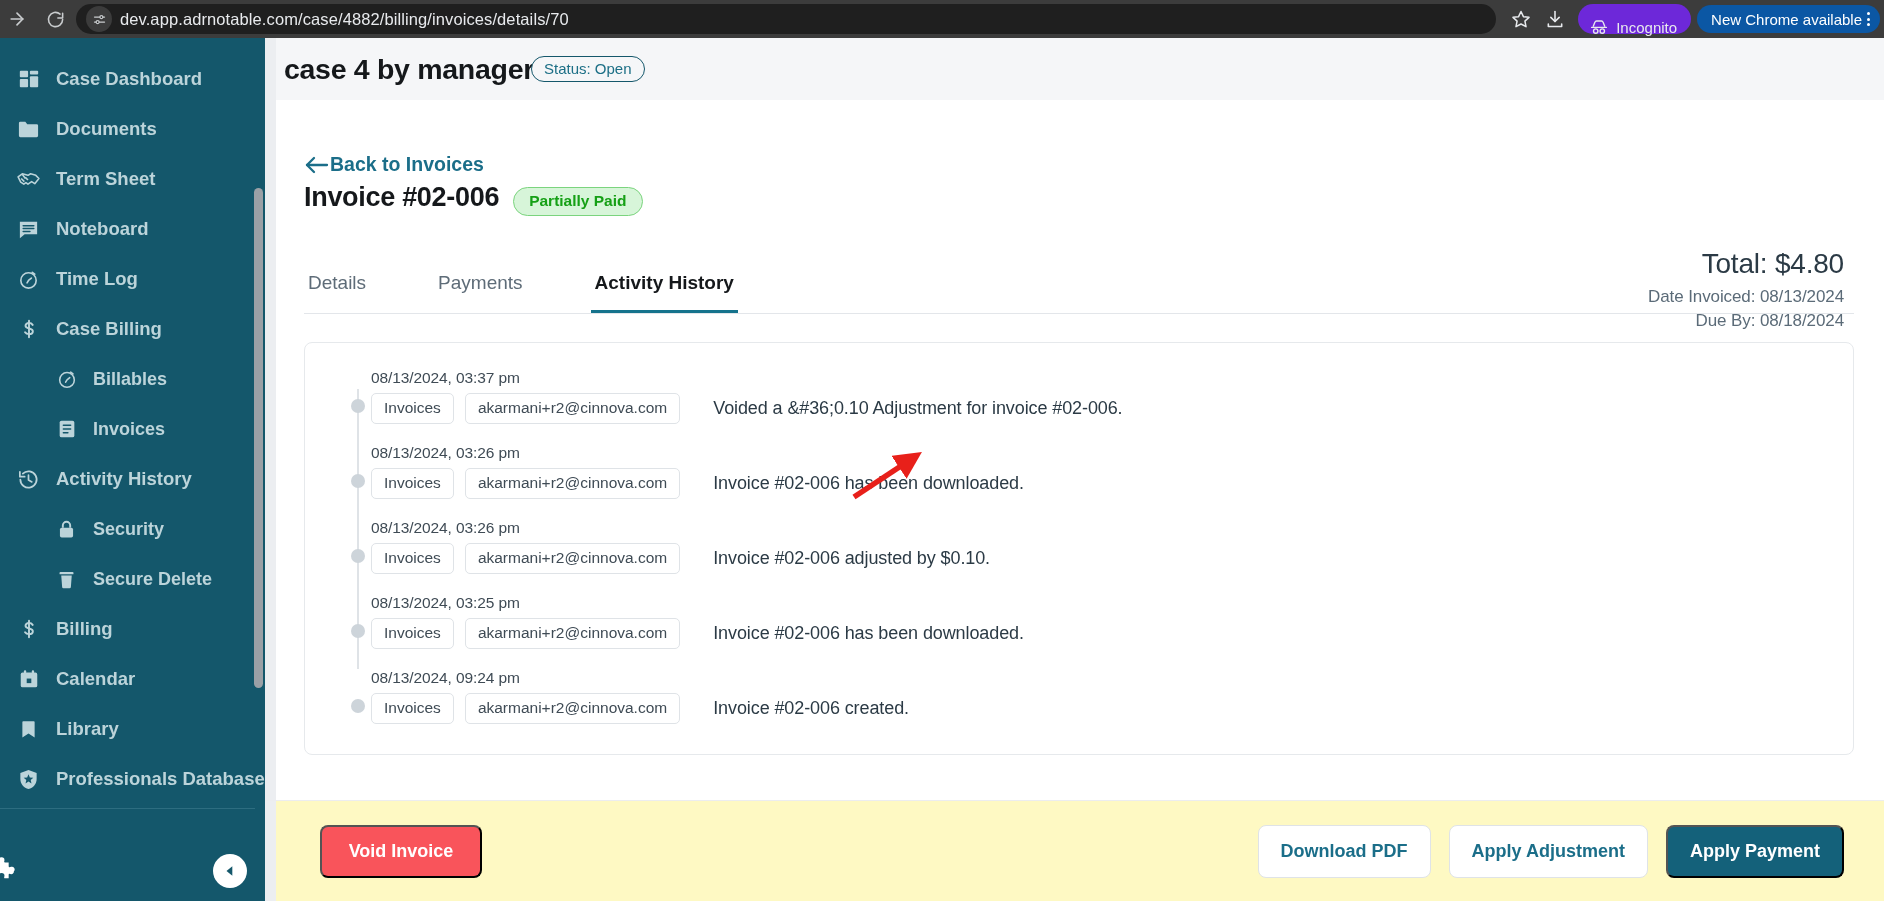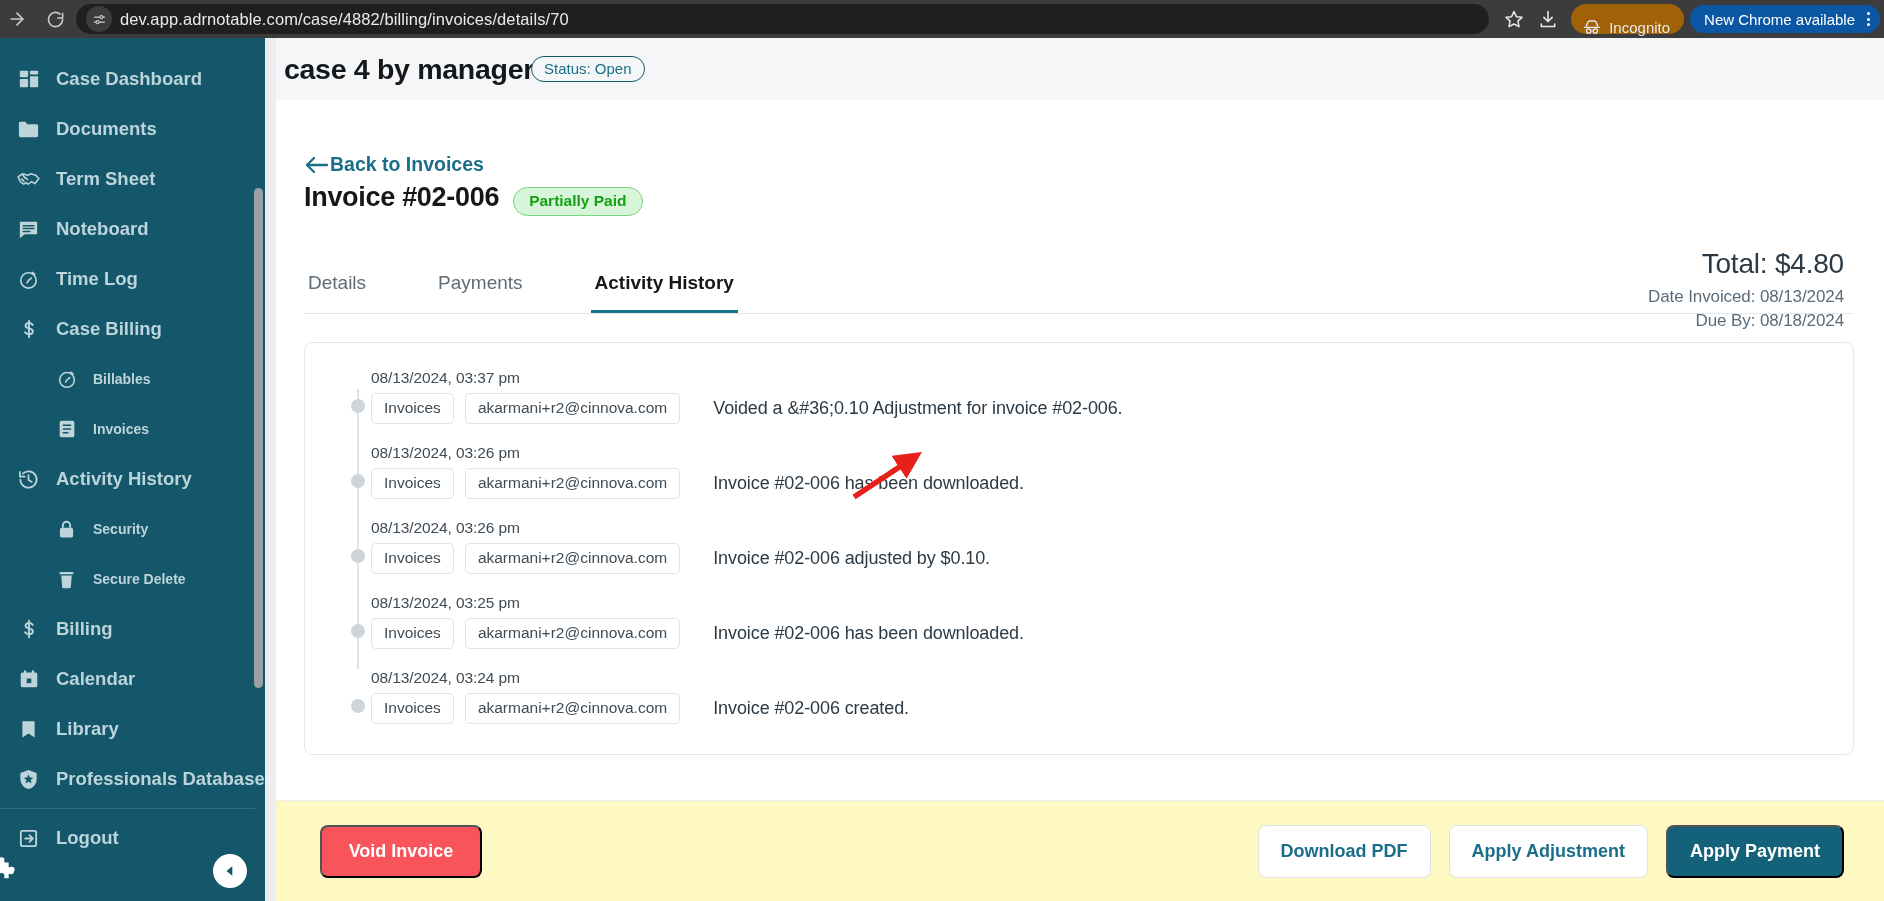--- a/index.html
+++ b/index.html
@@ -55,36 +55,36 @@
     flex: 0 0 auto; margin-left: auto;
   }
   .icon-btn {
     width: 34px; height: 34px;
     display: flex; align-items: center; justify-content: center;
     color: #e8eaed;
     flex: 0 0 auto;
   }
   .incognito-pill {
     height: 30px;
-    background: #a16207;
+    background: #6d28d9;
     border-radius: 15px;
     display: flex; align-items: center;
     gap: 7px;
     padding: 16px 14px 0 11px;
     color: #e8eaed;
     font-size: 15px;
     margin: 0 6px;
     flex: 0 0 auto;
   }
   .new-chrome-pill {
     height: 28px;
     background: #0b57a4;
     border-radius: 15px;
     display: flex; align-items: center;
-    gap: 12px;
+    gap: 5px;
     padding: 0 10px 0 14px;
     color: #ffffff;
     font-size: 15px;
     margin-right: 4px;
     flex: 0 0 auto;
   }
   .kebab { display: flex; flex-direction: column; gap: 2.5px; }
   .kebab i { width: 3px; height: 3px; background: #fff; border-radius: 50%; display: block; }
 
   
@@ -102,21 +102,21 @@
   .side-item {
     display: flex; align-items: center;
     height: 50px;
     padding-left: 16px;
     color: #bcd4da;
     font-size: 18.5px;
     font-weight: bold;
     gap: 15px;
     white-space: nowrap;
   }
-  .side-item.sub { padding-left: 54px; font-size: 14px; gap: 14px; }
+  .side-item.sub { padding-left: 54px; font-size: 18px; gap: 14px; }
   .side-ico {
     width: 25px; height: 25px;
     display: flex; align-items: center; justify-content: center;
     color: #bcd4da;
     flex: 0 0 auto;
   }
   .side-ico svg { display: block; }
   .side-divider {
     height: 1px; background: #2d6d80;
     margin: 4px 10px 4px 0;
@@ -550,30 +550,20 @@
         <svg width="23" height="23" viewBox="0 0 24 24" fill="currentColor">
             <path d="M12 2l8.5 3.2v6.3c0 5-3.6 9.3-8.5 10.5-4.9-1.2-8.5-5.5-8.5-10.5V5.2z"></path>
             <polygon points="12 6.6 13.4 9.9 17 10.2 14.3 12.6 15.1 16.1 12 14.2 8.9 16.1 9.7 12.6 7 10.2 10.6 9.9" fill="#14576b"></polygon>
           </svg>
       </span>
       <span>Professionals Database</span>
     </div>
 
     <div class="side-divider"></div>
 
-    <div class="side-item">
-      <span class="side-ico">
-        <svg width="23" height="23" viewBox="0 0 24 24" fill="none" stroke="currentColor" stroke-width="1.9" stroke-linecap="round" stroke-linejoin="round">
-            <rect x="4" y="4" width="16" height="16" rx="2"></rect>
-            <line x1="8.5" y1="12" x2="16" y2="12"></line>
-            <polyline points="13 8.5 16.5 12 13 15.5"></polyline>
-          </svg>
-      </span>
-      <span>Logout</span>
-    </div>
   </div>
 
   <div class="side-scrollbar"></div>
 
   <div class="side-footer">
     <span class="puzzle-ico">
       <svg width="28" height="28" viewBox="0 0 24 24" fill="currentColor">
           <path d="M10 2a2.4 2.4 0 0 1 2.4 2.4c0 .6-.3 1-.3 1.4 0 .4.3.7.8.7H16v3.2c0 .5.3.8.7.8.4 0 .8-.4 1.4-.4A2.4 2.4 0 0 1 20.5 14a2.4 2.4 0 0 1-2.4 2.4c-.6 0-1-.4-1.4-.4-.4 0-.7.3-.7.8V20h-3.1c-.5 0-.8-.3-.8-.8 0-.4.3-.8.3-1.4A2.4 2.4 0 0 0 10 15.4 2.4 2.4 0 0 0 7.6 17.8c0 .6.3 1 .3 1.4 0 .5-.3.8-.8.8H4V4.5h3.1c.5 0 .8-.3.8-.7 0-.4-.3-.8-.3-1.4"></path>
         </svg>
     </span>
@@ -660,21 +650,21 @@
         <div class="tl-time">08/13/2024, 03:25 pm</div>
         <div class="tl-row">
           <span class="tl-tag">Invoices</span>
           <span class="tl-tag">akarmani+r2@cinnova.com</span>
           <span class="tl-msg">Invoice #02-006 has been downloaded.</span>
         </div>
       </div>
 
       <div class="tl-item" style="padding-bottom:0;">
         <span class="tl-dot"></span>
-        <div class="tl-time">08/13/2024, 03:24 pm</div>
+        <div class="tl-time">08/13/2024, 09:24 pm</div>
         <div class="tl-row">
           <span class="tl-tag">Invoices</span>
           <span class="tl-tag">akarmani+r2@cinnova.com</span>
           <span class="tl-msg">Invoice #02-006 created.</span>
         </div>
       </div>
     </div>
 
     <svg class="annot-arrow" width="80" height="52" viewBox="0 0 80 52">
       <defs>

